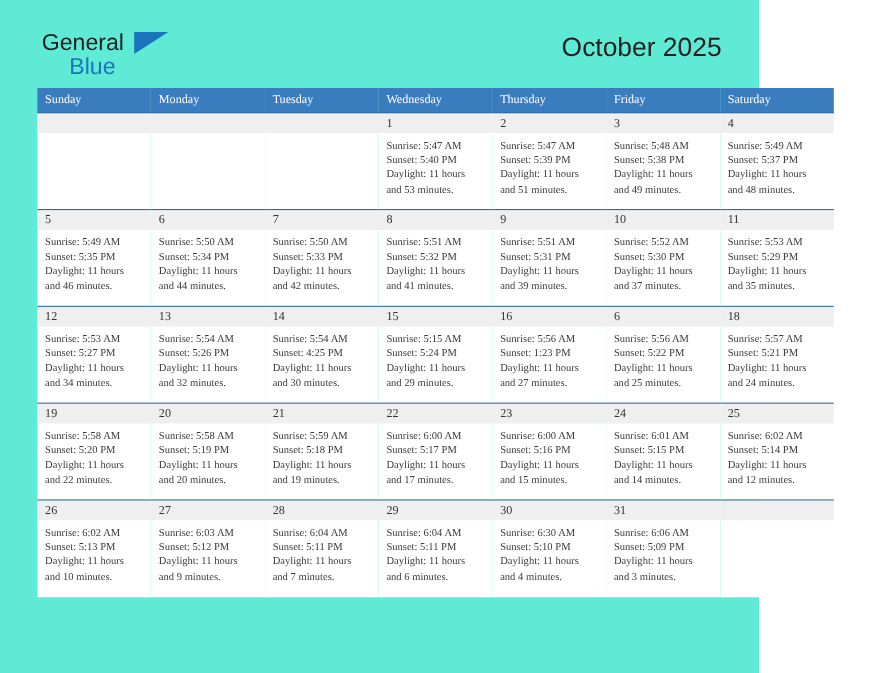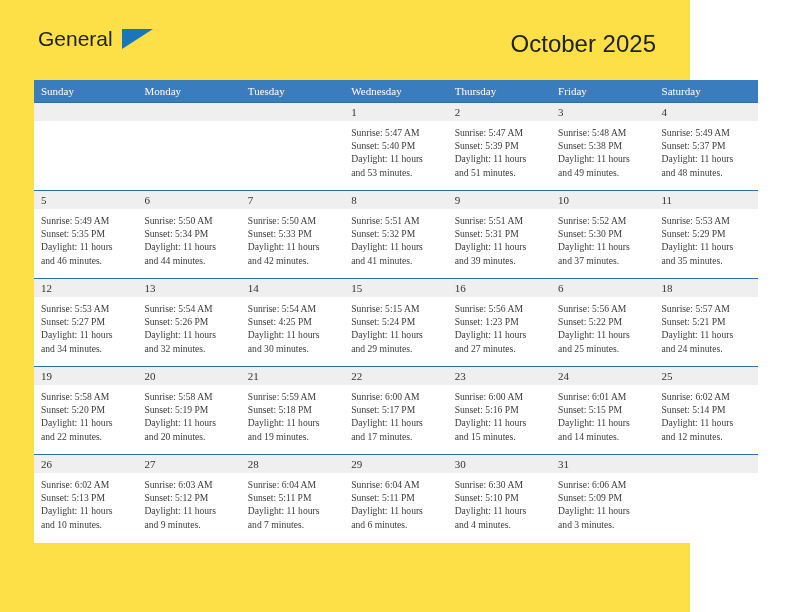--- a/index.html
+++ b/index.html
@@ -8,21 +8,21 @@
     padding: 0;
     width: 792px;
     height: 612px;
     background: #ffffff;
     font-family: "Liberation Sans", sans-serif;
   }
   .page {
     position: relative;
     width: 690px;
     height: 612px;
-    background: #fde047;
+    background: #5eead4;
     padding: 0 34px;
   }
 
   
   .header {
     display: flex;
     align-items: flex-start;
     justify-content: space-between;
     padding-top: 26px;
     height: 76px;
@@ -120,20 +120,21 @@
 </head>
 <body>
 
 <div class="page">
 
   <div class="header">
 
     <div class="logo-block">
       <span class="logo-general">General</span>
       <span class="logo-triangle"></span>
+      <span class="logo-blue">Blue</span>
     </div>
 
     <div class="title-block">
       <div class="cal-title">October 2025</div>
     </div>
 
   </div>
 
   <table class="calendar">
     <thead>

